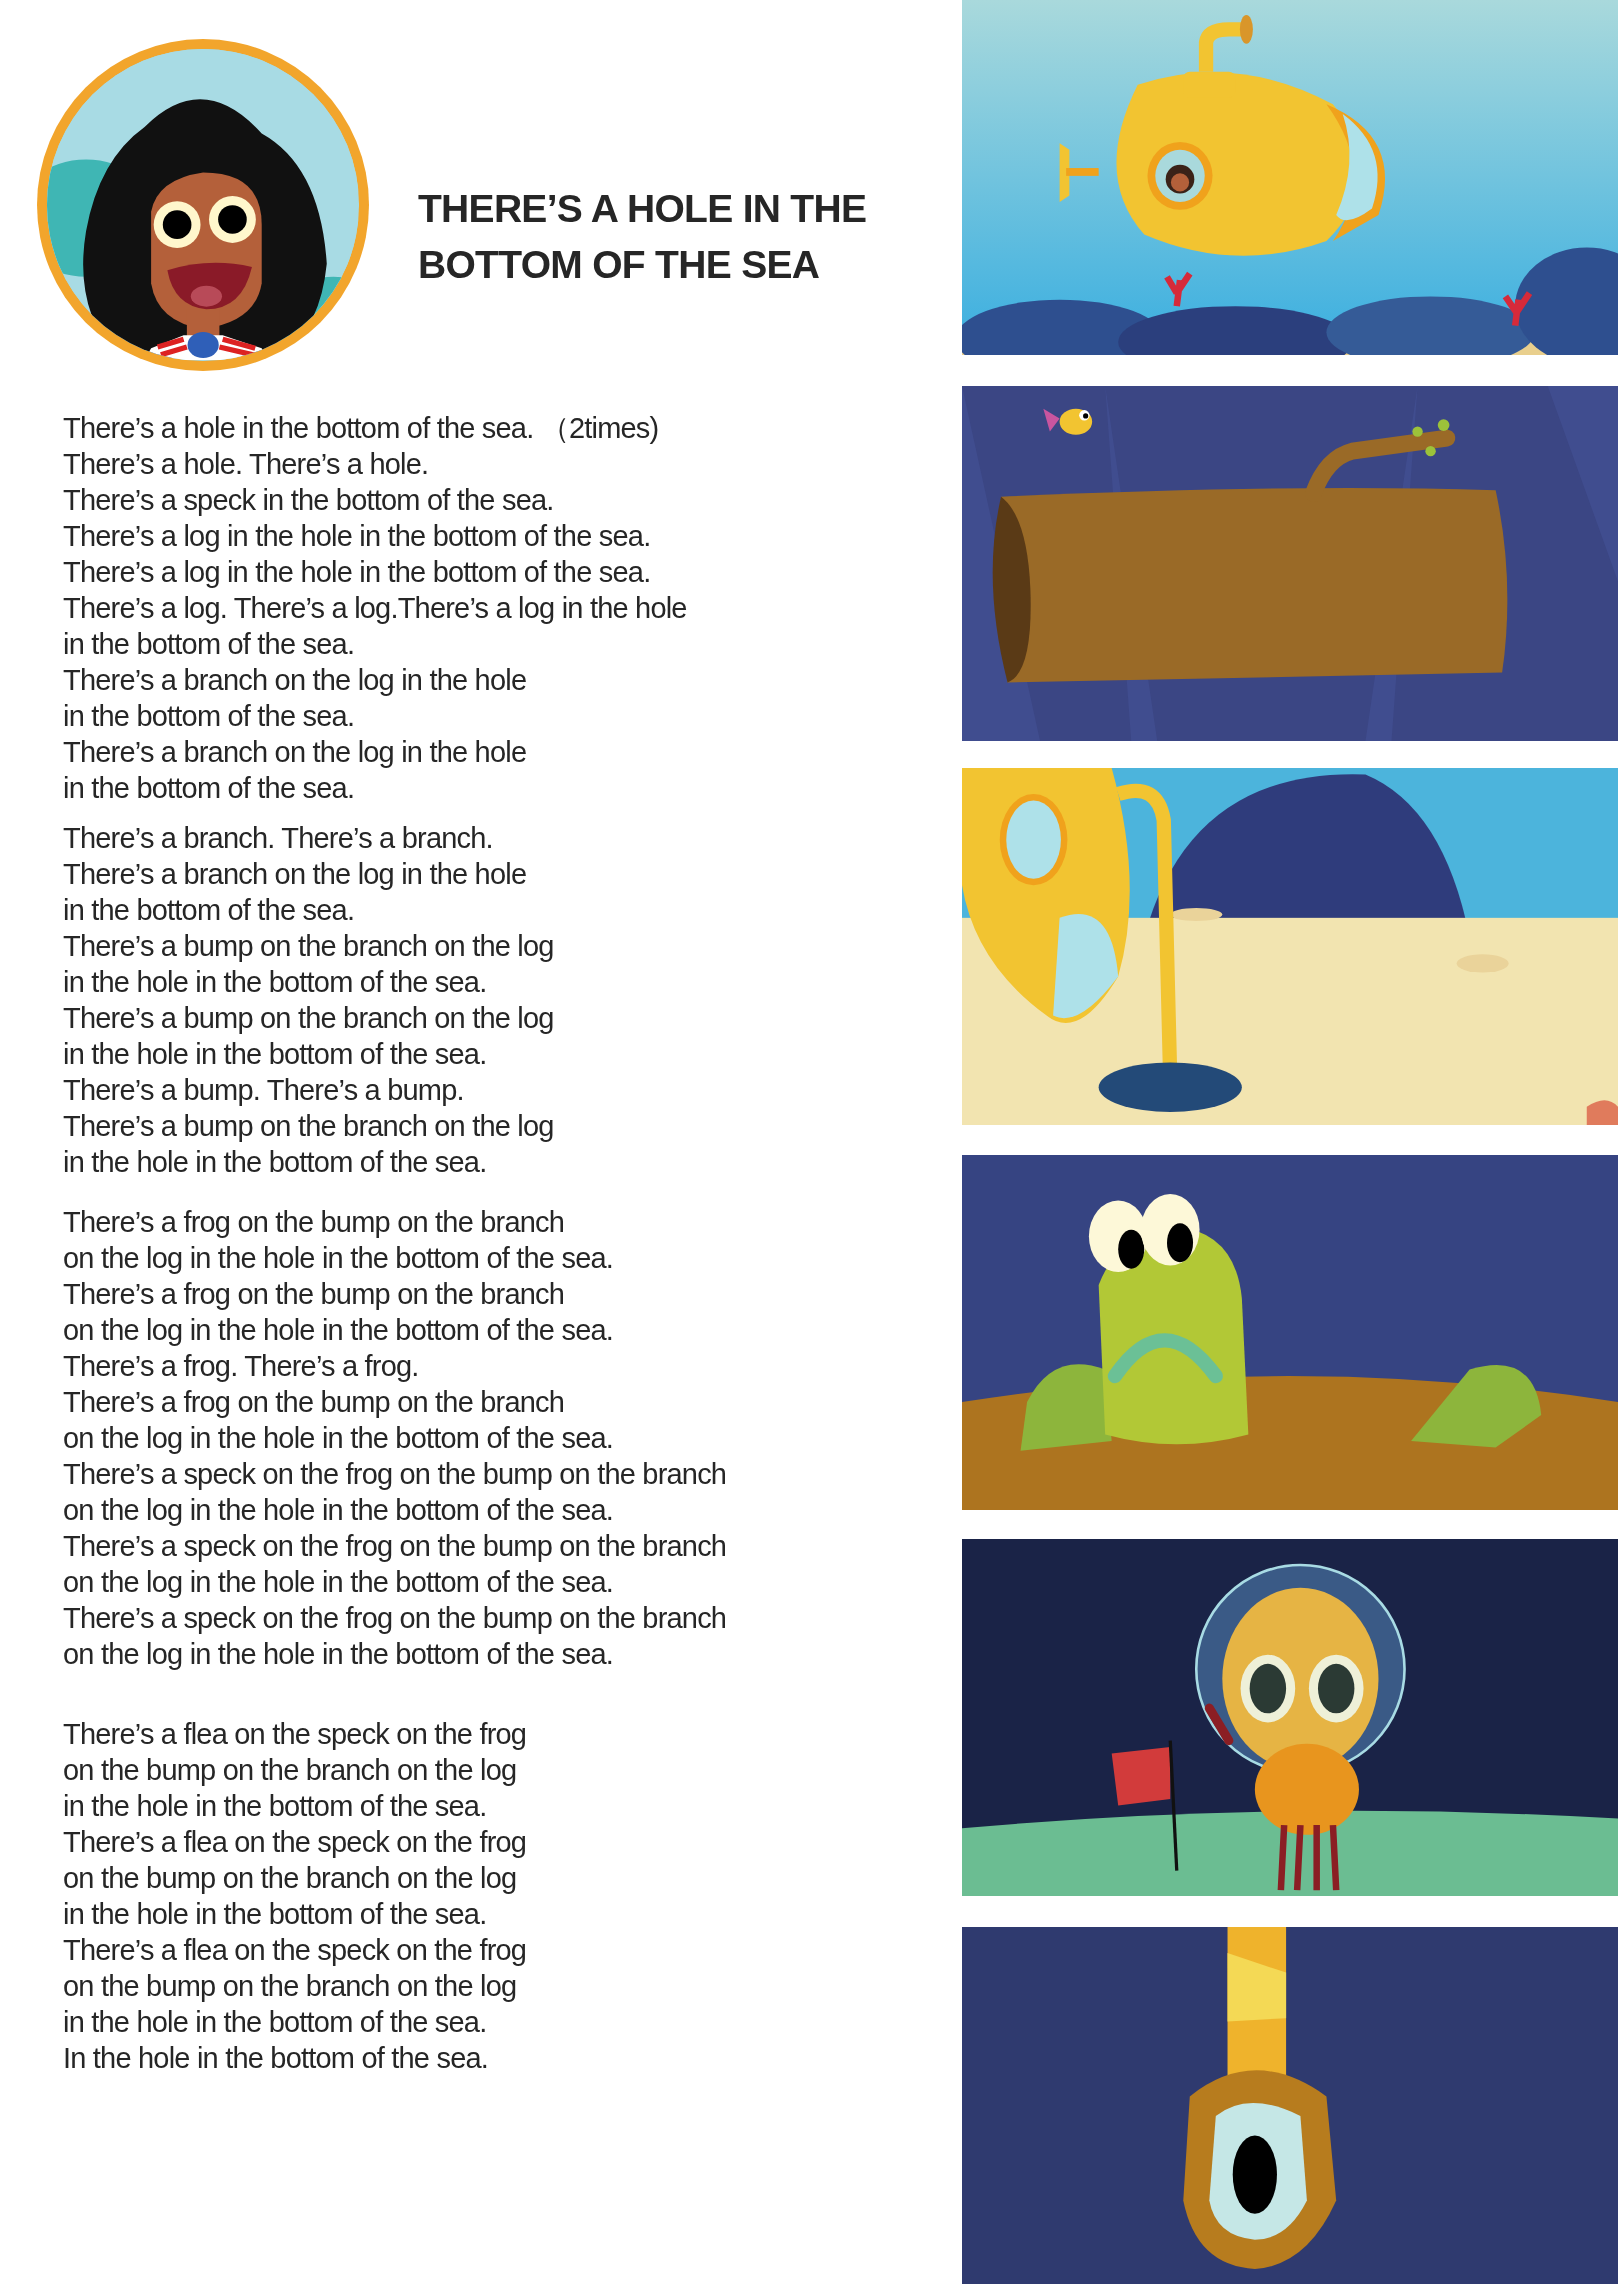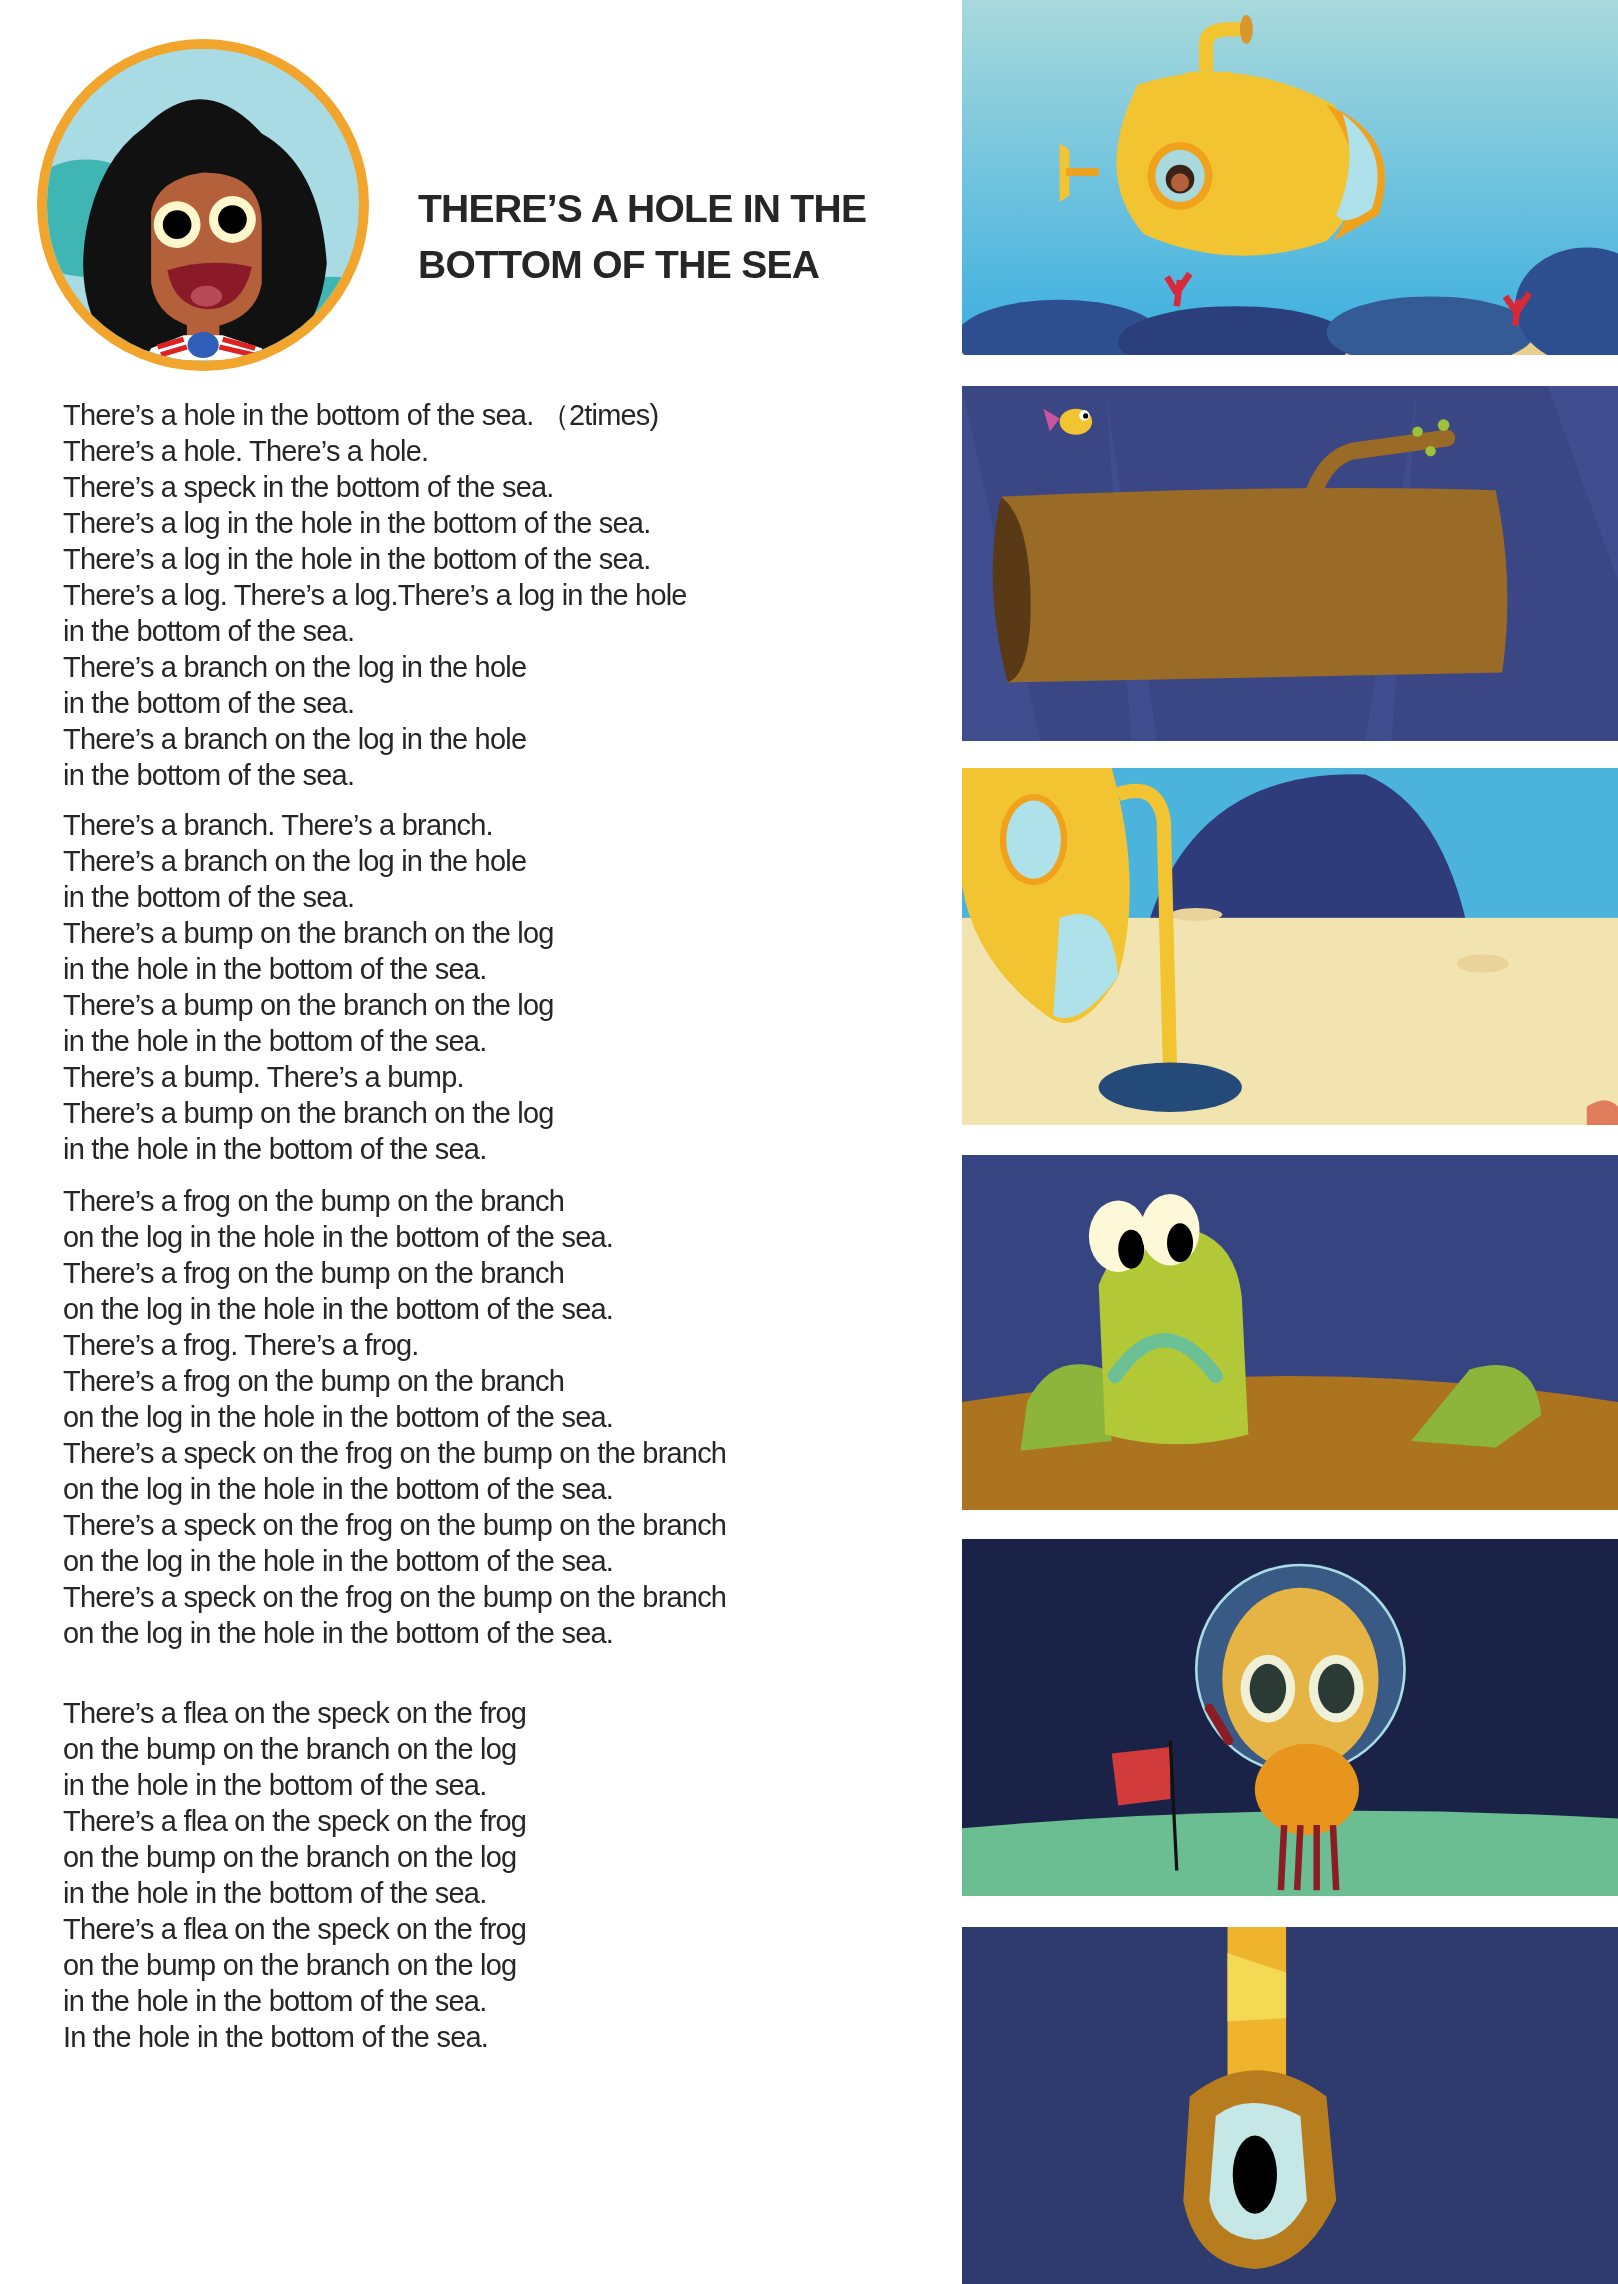--- a/index.html
+++ b/index.html
@@ -1,21 +1,21 @@
 <!DOCTYPE html>
 <html style="font-size:10.4px"><head>
 <meta charset="utf-8">
 <style>
   html,body{margin:0;padding:0;background:#ffffff;}
   body{width:1619px;height:2284px;position:relative;overflow:hidden;font-family:"Liberation Sans","DejaVu Sans",sans-serif;color:#262626;}
   .avatar{position:absolute;left:37px;top:39px;width:332px;height:332px;border-radius:50%;background:#f2a52c;box-sizing:border-box;overflow:hidden;}
   .avatar .inner{position:absolute;left:10.4px;top:10.4px;right:10.4px;bottom:10.4px;border-radius:50%;overflow:hidden;background:#a8dbe4;}
   .title{position:absolute;left:418px;top:181px;font-weight:bold;font-size:39px;line-height:56px;letter-spacing:-0.7px;color:#262626;text-transform:uppercase;}
   .title div{white-space:nowrap;}
-  .lyrics{position:absolute;left:63px;top:397px;width:846px;}
+  .lyrics{position:absolute;left:63px;top:410px;width:846px;}
   .stanza{margin:0;}
   .line{font-size:29px;line-height:36px;white-space:nowrap;letter-spacing:-0.8px;color:#262626;}
   .panel{position:absolute;left:962px;width:656px;overflow:hidden;}
   .panel svg{display:block;width:100%;height:100%;}
 </style>
 </head>
 <body>
 
 <div class="avatar">
   <div class="inner">
@@ -63,21 +63,21 @@
     <div class="line">There’s a branch on the log in the hole</div>
     <div class="line">in the bottom of the sea.</div>
     <div class="line">There’s a bump on the branch on the log</div>
     <div class="line">in the hole in the bottom of the sea.</div>
     <div class="line">There’s a bump on the branch on the log</div>
     <div class="line">in the hole in the bottom of the sea.</div>
     <div class="line">There’s a bump. There’s a bump.</div>
     <div class="line">There’s a bump on the branch on the log</div>
     <div class="line">in the hole in the bottom of the sea.</div>
   </div>
-  <div class="stanza" style="margin-top:16px">
+  <div class="stanza" style="margin-top:24px">
     <div class="line">There’s a frog on the bump on the branch</div>
     <div class="line">on the log in the hole in the bottom of the sea.</div>
     <div class="line">There’s a frog on the bump on the branch</div>
     <div class="line">on the log in the hole in the bottom of the sea.</div>
     <div class="line">There’s a frog. There’s a frog.</div>
     <div class="line">There’s a frog on the bump on the branch</div>
     <div class="line">on the log in the hole in the bottom of the sea.</div>
   </div>
   <div class="stanza" style="">
     <div class="line">There’s a speck on the frog on the bump on the branch</div>

